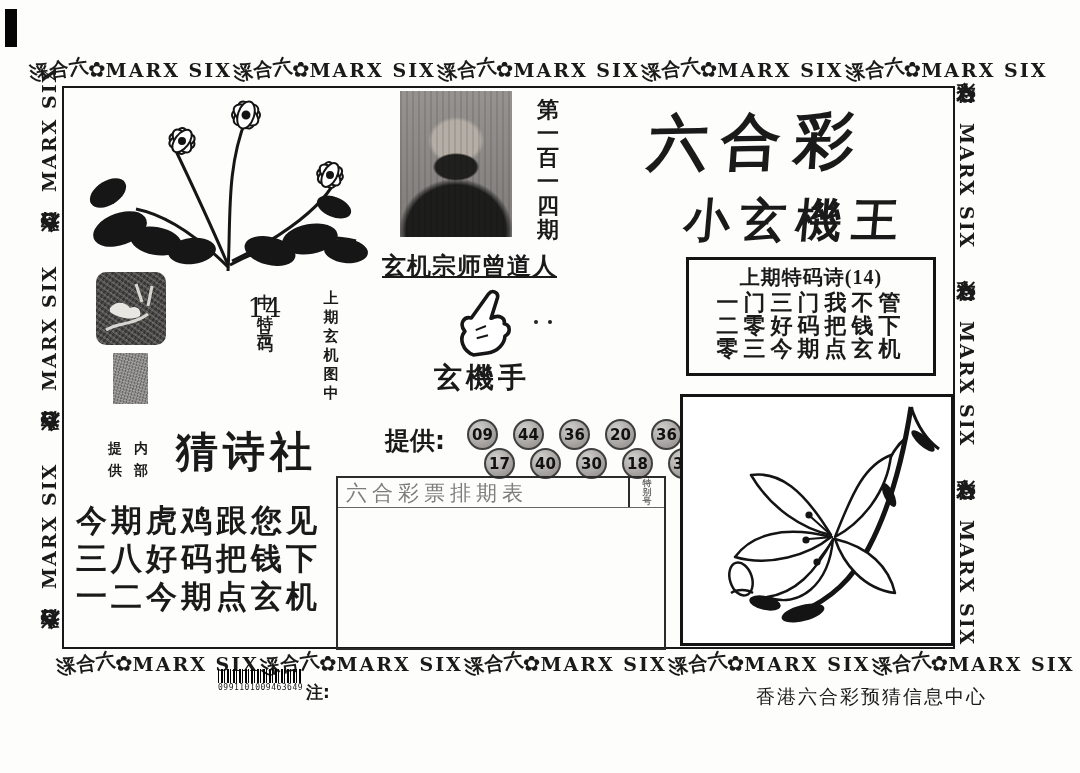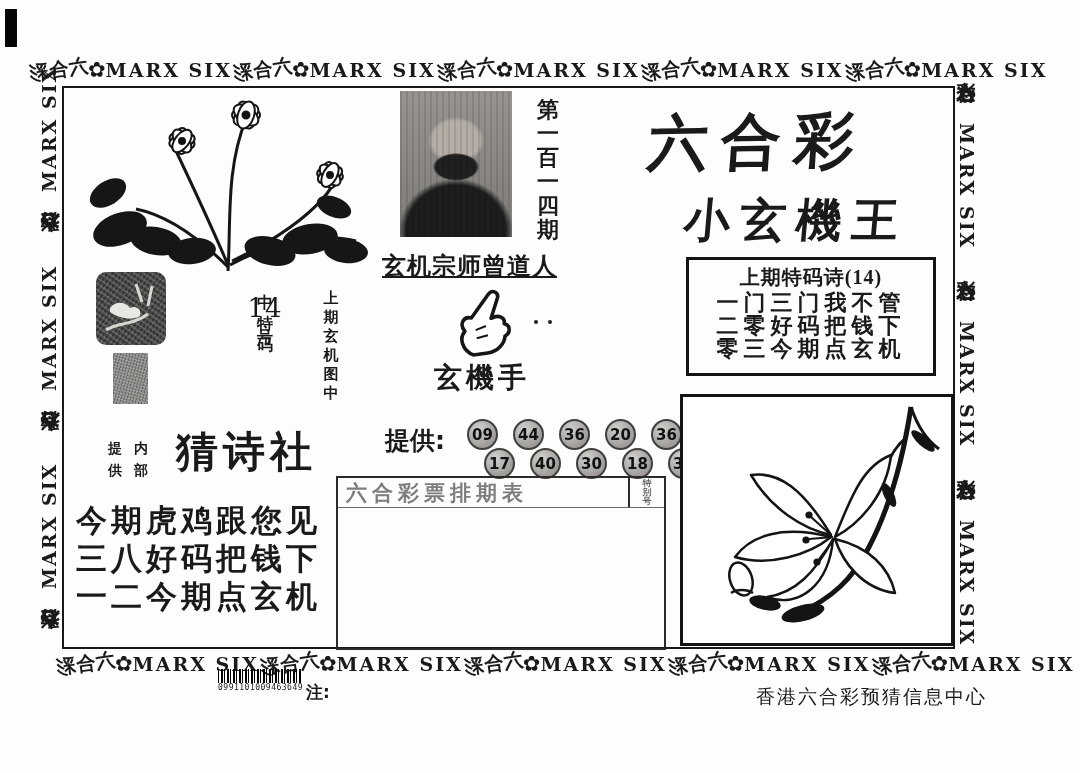--- a/index.html
+++ b/index.html
@@ -87,21 +87,21 @@
   
   #source-note{position:absolute;left:88px;top:437px;font-size:14px;font-weight:bold;line-height:22px;margin-left:20px;}
   #source-note div{letter-spacing:12px;}
   #society-name{position:absolute;left:176px;top:424px;font-size:42px;font-weight:900;letter-spacing:5px;}
   #left-poem{position:absolute;left:76px;top:501px;font-family:"DejaVu Serif",serif;text-align:center;}
   #left-poem div{font-size:31px;font-weight:600;letter-spacing:4px;line-height:38px;white-space:nowrap;}
 
   
   #sched{position:absolute;left:336px;top:476px;width:330px;height:174px;border:2px solid #2b2b2b;}
   #sched-header{height:30px;display:flex;align-items:stretch;border-bottom:1px solid #666;}
-  #sched-title{flex:1;display:flex;align-items:center;padding-left:8px;color:#7d7d7d;font-weight:bold;
+  #sched-title{flex:1;display:flex;align-items:center;padding-left:8px;color:#7d7d7d;font-weight:normal;
     font-size:21px;letter-spacing:5px;white-space:nowrap;overflow:hidden;}
   #sched-special{width:36px;border-left:2px solid #2b2b2b;display:flex;flex-direction:column;
     align-items:center;justify-content:center;color:#6e6e6e;font-size:9px;line-height:9px;font-weight:bold;}
   #sched-body{height:141px;}
 
   
   #printer{position:absolute;left:60px;top:681px;font-family:"DejaVu Serif","Liberation Serif",serif;
     font-style:italic;font-weight:bold;font-size:17px;letter-spacing:3px;}
   #barcode-wrap{position:absolute;left:218px;top:669px;width:84px;text-align:center;}
   #barcode-bars{height:14px;background:repeating-linear-gradient(90deg,#000 0 1px,transparent 1px 3px,#000 3px 5px,transparent 5px 6px);}

